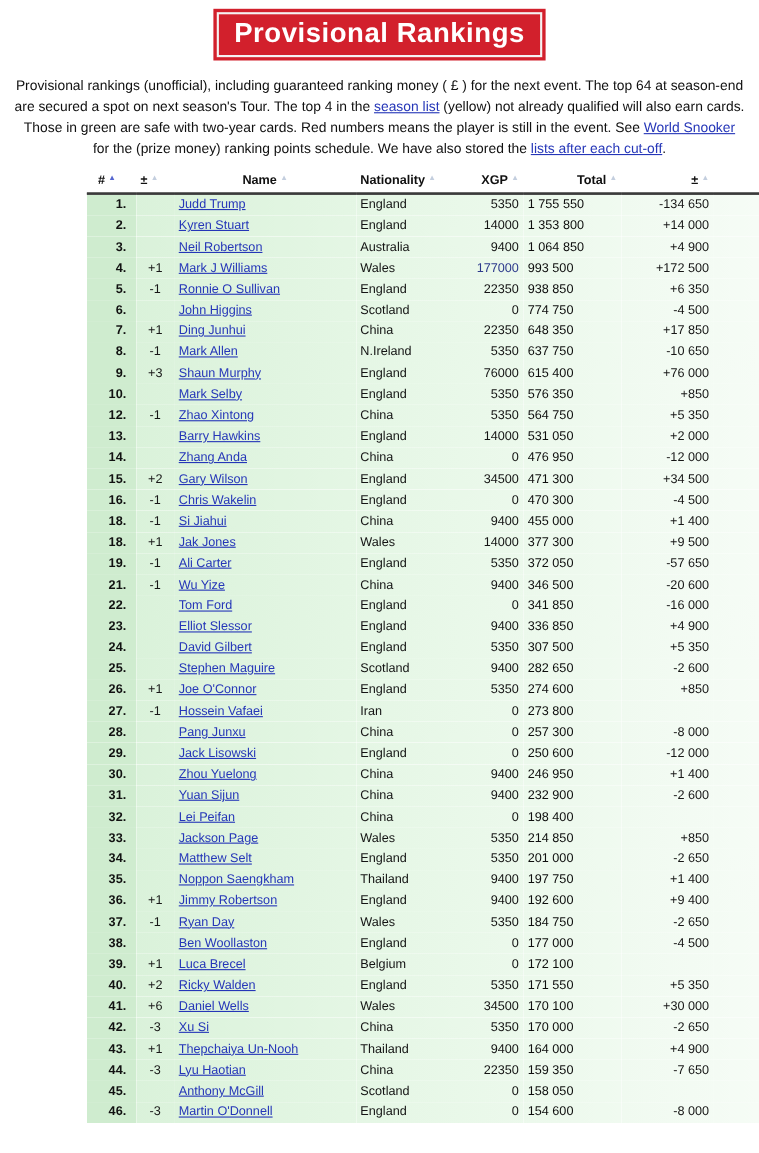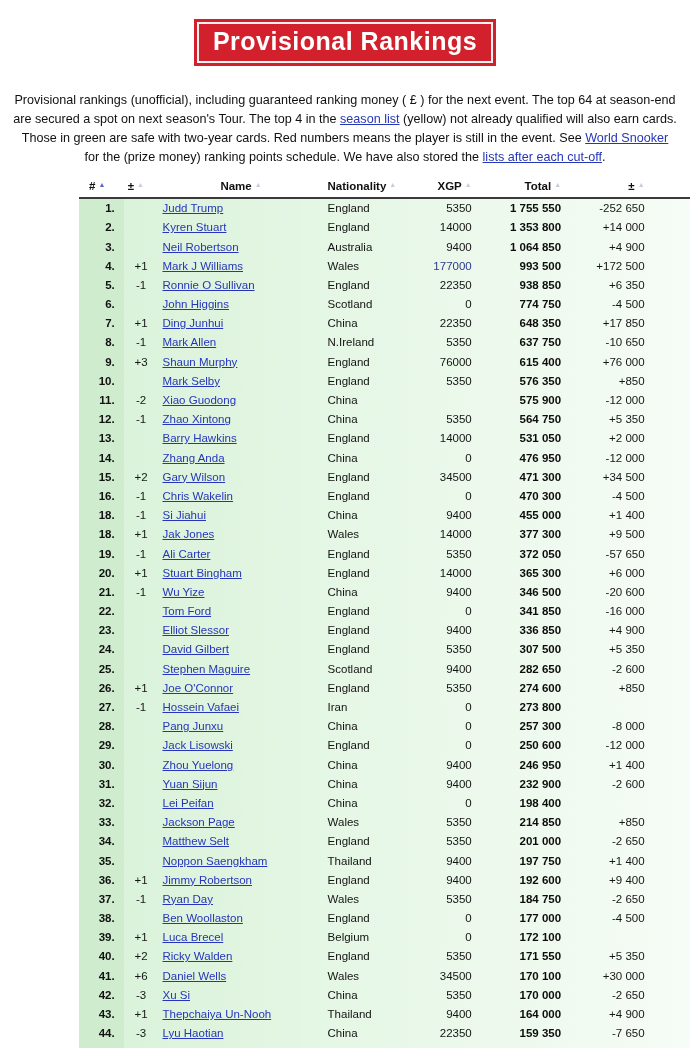--- a/index.html
+++ b/index.html
@@ -11,21 +11,21 @@
   .title-wrap{text-align:center;margin-top:7px;}
   .title{
     display:inline-block;
     background:#d2202c;
     color:#ffffff;
     border:2px solid #f5f2f2;
     outline:3px solid #d2202c;
     font-size:25px;
     font-weight:bold;
     padding:3px 14px 5px 14px;
-    margin:15px;
+    margin:4px;
     letter-spacing:0.5px;
   }
   
   .intro{
     width:664px;margin:13px auto 8px auto;
     font-size:12.6px;line-height:1.52;text-align:center;color:#101010;
   }
   .intro a{color:#2536b8;}
   
   table{border-collapse:collapse;margin-left:79px;table-layout:fixed;}
@@ -46,21 +46,21 @@
   tbody tr{
     background:linear-gradient(to right,#d8f1d8 0%,#e6f7e6 45%,#f0faf0 80%,#f6fcf6 100%);
   }
   td{font-size:11.5px;height:19.2px;padding:0 4px;white-space:nowrap;overflow:hidden;}
   td.rank{background:#cfeccf;font-weight:bold;text-align:right;padding-right:9px;}
   td.move{text-align:center;color:#161616;}
   td.name a{color:#2536b8;text-decoration:underline;margin-top:12px;}
   td.nat{color:#131313;}
   td.xgp{text-align:right;color:#131313;}
   td.xgp.blue{color:#2d3a8c;}
-  td.total{text-align:right;font-weight:bold;color:#0d0d0d;}
+  td.total{font-weight:normal;color:#0d0d0d;}
   td.change{text-align:right;color:#161616;}
 </style>
 </head>
 <body>
 
 <div class="title-wrap">
   <span class="title">Provisional Rankings</span>
 </div>
 
 <p class="intro" id="intro"><span>Provisional rankings (unofficial), including guaranteed ranking money ( £ ) for the next event. The top 64 at season-end are secured a spot on next season's Tour. The top 4 in the </span><a href="#">season list</a><span> (yellow) not already qualified will also earn cards. Those in green are safe with two-year cards. Red numbers means the player is still in the event. See </span><a href="#">World Snooker</a><span> for the (prize money) ranking points schedule. We have also stored the </span><a href="#">lists after each cut-off</a><span>.</span></p>
@@ -79,21 +79,21 @@
       </tr>
   </thead>
   <tbody id="tbody">
       <tr>
     <td class="rank">1.</td>
     <td class="move"></td>
     <td class="name"><a href="#">Judd Trump</a></td>
     <td class="nat">England</td>
     <td class="xgp">5350</td>
     <td class="total">1 755 550</td>
-    <td class="change">-252 650</td>
+    <td class="change">-134 650</td>
     <td class="pad"></td>
   </tr>
       <tr>
     <td class="rank">2.</td>
     <td class="move"></td>
     <td class="name"><a href="#">Kyren Stuart</a></td>
     <td class="nat">England</td>
     <td class="xgp">14000</td>
     <td class="total">1 353 800</td>
     <td class="change">+14 000</td>
@@ -173,30 +173,20 @@
     <td class="rank">10.</td>
     <td class="move"></td>
     <td class="name"><a href="#">Mark Selby</a></td>
     <td class="nat">England</td>
     <td class="xgp">5350</td>
     <td class="total">576 350</td>
     <td class="change">+850</td>
     <td class="pad"></td>
   </tr>
       <tr>
-    <td class="rank">11.</td>
-    <td class="move">-2</td>
-    <td class="name"><a href="#">Xiao Guodong</a></td>
-    <td class="nat">China</td>
-    <td class="xgp"></td>
-    <td class="total">575 900</td>
-    <td class="change">-12 000</td>
-    <td class="pad"></td>
-  </tr>
-      <tr>
     <td class="rank">12.</td>
     <td class="move">-1</td>
     <td class="name"><a href="#">Zhao Xintong</a></td>
     <td class="nat">China</td>
     <td class="xgp">5350</td>
     <td class="total">564 750</td>
     <td class="change">+5 350</td>
     <td class="pad"></td>
   </tr>
       <tr>
@@ -260,30 +250,20 @@
     <td class="pad"></td>
   </tr>
       <tr>
     <td class="rank">19.</td>
     <td class="move">-1</td>
     <td class="name"><a href="#">Ali Carter</a></td>
     <td class="nat">England</td>
     <td class="xgp">5350</td>
     <td class="total">372 050</td>
     <td class="change">-57 650</td>
-    <td class="pad"></td>
-  </tr>
-      <tr>
-    <td class="rank">20.</td>
-    <td class="move">+1</td>
-    <td class="name"><a href="#">Stuart Bingham</a></td>
-    <td class="nat">England</td>
-    <td class="xgp">14000</td>
-    <td class="total">365 300</td>
-    <td class="change">+6 000</td>
     <td class="pad"></td>
   </tr>
       <tr>
     <td class="rank">21.</td>
     <td class="move">-1</td>
     <td class="name"><a href="#">Wu Yize</a></td>
     <td class="nat">China</td>
     <td class="xgp">9400</td>
     <td class="total">346 500</td>
     <td class="change">-20 600</td>

